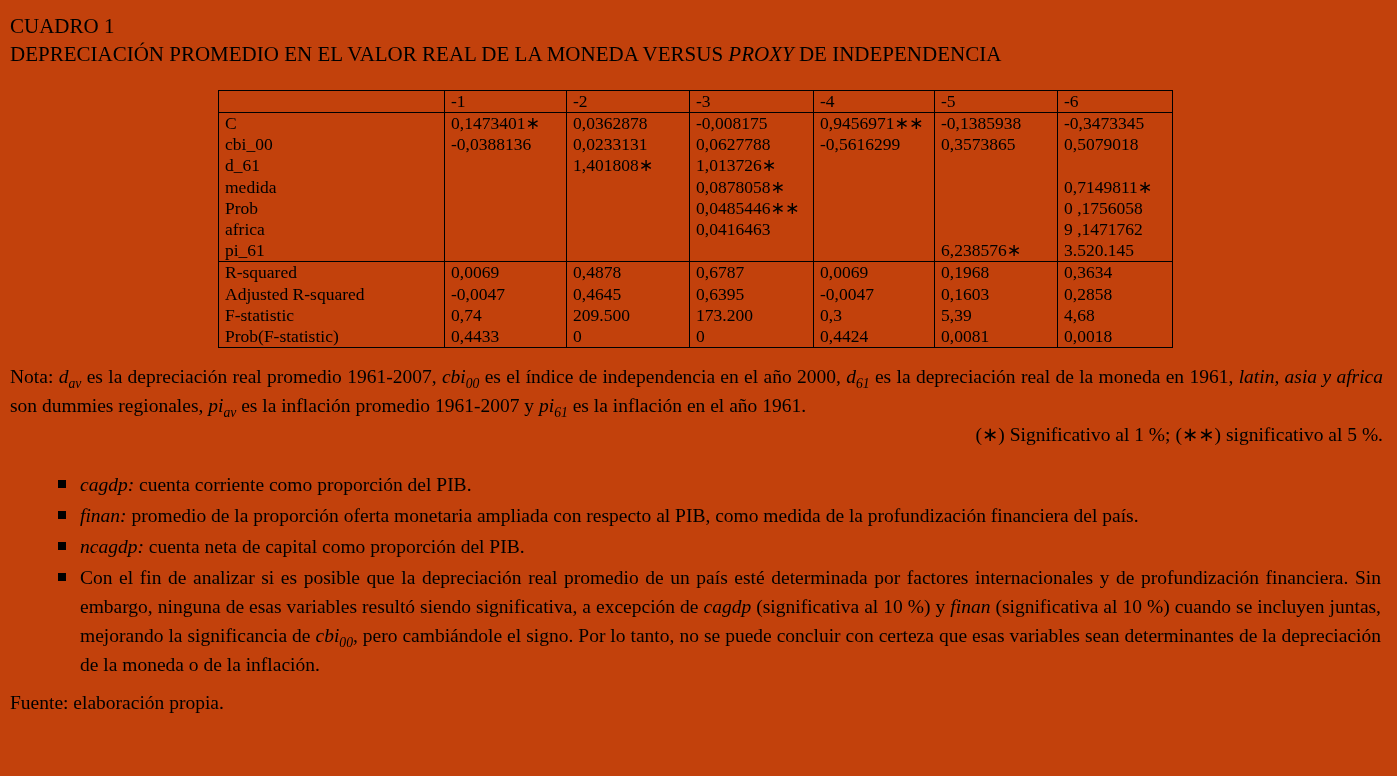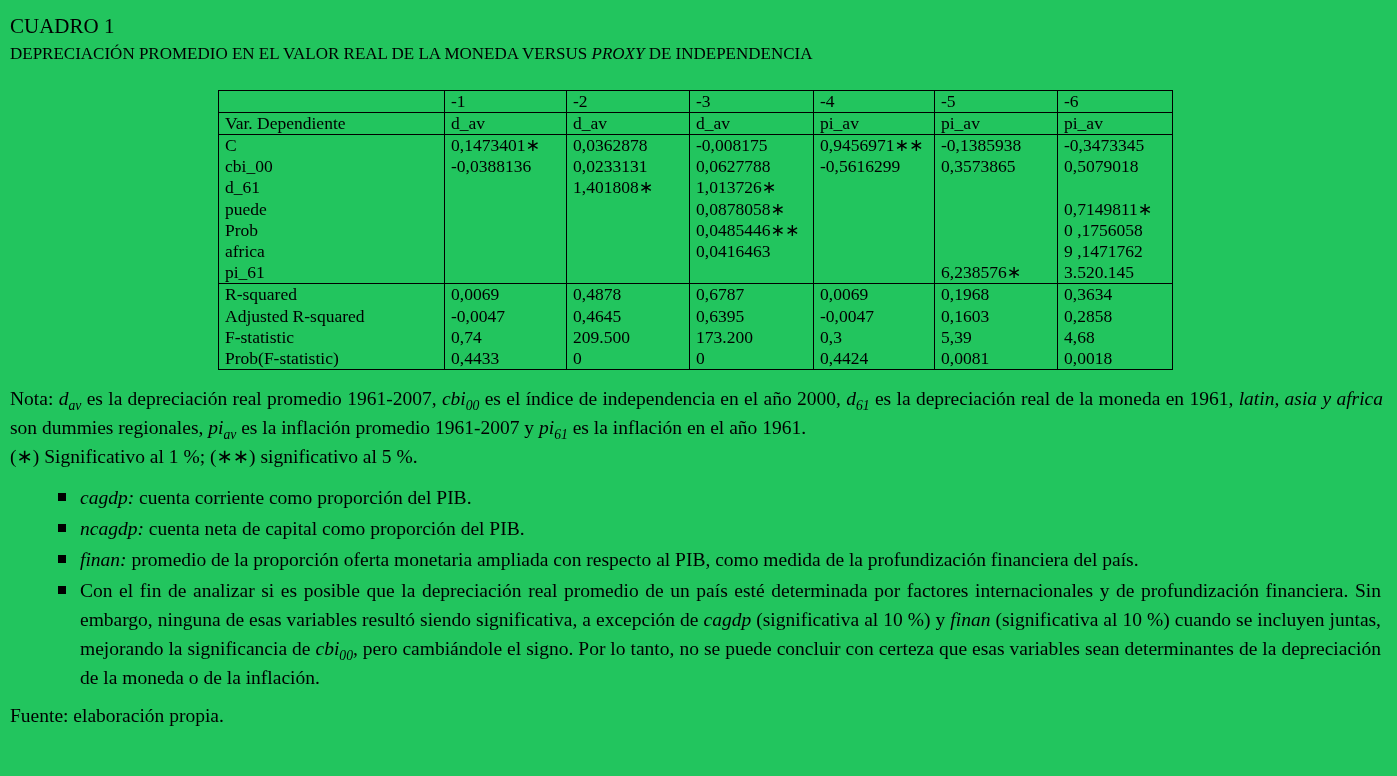--- a/index.html
+++ b/index.html
@@ -1,52 +1,52 @@
 <!DOCTYPE html>
 <html><head>
 <meta charset="utf-8">
 <style>
   html,body{margin:0;padding:0;background:#fff;}
   .page{
     position:relative;
     width:1397px;height:776px;
     box-sizing:border-box;
-    background:#22c55e;
+    background:#c2410c;
     color:#000000;
     font-family:"Liberation Serif", serif;
     padding:12px 14px 0 10px;
     overflow:hidden;
   }
   .it{font-style:italic;}
   sub{font-size:70%;line-height:0;}
   
   .kicker{font-size:21px;line-height:28px;}
-  .doc-title{font-size:17px;line-height:28px;}
+  .doc-title{font-size:21px;line-height:28px;}
   
   table.results{
     border-collapse:collapse;
     table-layout:fixed;
     width:954px;
     margin:22px 0 0 208px;
     font-size:17.5px;
   }
   table.results td{
     border:1px solid #000;
     padding:0 6px;
     vertical-align:top;
     overflow:hidden;
     white-space:nowrap;
   }
   tr.single-row td{height:21px;line-height:21px;}
   .blk-line{height:21.2px;line-height:21.2px;white-space:nowrap;}
   
   .notes{margin-top:14px;font-size:19.5px;line-height:29px;}
   .para{text-align:justify;}
-  .line{text-align:left;}
-  .bullets{margin-top:12px;font-family:Liberation Serif, serif;}
+  .line{text-align:right;}
+  .bullets{margin-top:21px;font-family:Liberation Serif, serif;}
   .bullet{display:flex;margin-bottom:2px;}
   .sq{width:8px;height:8px;background:#000;margin:10px 14px 0 48px;flex:none;}
   .btext{flex:1;text-align:justify;padding-right:2px;}
   .fuente{margin-top:10px;font-size:19.5px;line-height:28px;}
 </style>
 </head>
 <body>
 
 <div class="page">
 
@@ -66,35 +66,26 @@
     <tbody id="t-body">
         <tr class="single-row">
           <td>&nbsp;</td>
           <td>-1</td>
           <td>-2</td>
           <td>-3</td>
           <td>-4</td>
           <td>-5</td>
           <td>-6</td>
         </tr>
-        <tr class="single-row">
-          <td>Var. Dependiente</td>
-          <td>d_av</td>
-          <td>d_av</td>
-          <td>d_av</td>
-          <td>pi_av</td>
-          <td>pi_av</td>
-          <td>pi_av</td>
-        </tr>
         <tr>
           <td>
             <div class="blk-line">C</div>
             <div class="blk-line">cbi_00</div>
             <div class="blk-line">d_61</div>
-            <div class="blk-line">puede</div>
+            <div class="blk-line">medida</div>
             <div class="blk-line">Prob</div>
             <div class="blk-line">africa</div>
             <div class="blk-line">pi_61</div>
           </td>
           <td>
             <div class="blk-line">0,1473401∗</div>
             <div class="blk-line">-0,0388136</div>
             <div class="blk-line">&nbsp;</div>
             <div class="blk-line">&nbsp;</div>
             <div class="blk-line">&nbsp;</div>
@@ -198,25 +189,25 @@
     <div class="para"><span>Nota: </span><span class="it">d</span><sub class="it">av</sub><span> es la depreciación real promedio 1961-2007, </span><span class="it">cbi</span><sub class="it">00</sub><span> es el índice de independencia en el año 2000, </span><span class="it">d</span><sub class="it">61</sub><span> es la depreciación real de la moneda en 1961, </span><span class="it">latin, asia y africa</span><span> son dummies regionales, </span><span class="it">pi</span><sub class="it">av</sub><span> es la inflación promedio 1961-2007 y </span><span class="it">pi</span><sub class="it">61</sub><span> es la inflación en el año 1961.</span></div>
     <div class="line">(∗) Significativo al 1 %; (∗∗) significativo al 5 %.</div>
 
     <div class="bullets" id="bullets">
         <div class="bullet">
           <span class="sq"></span>
           <span class="btext"><span class="it">cagdp:</span><span> cuenta corriente como proporción del PIB.</span></span>
         </div>
         <div class="bullet">
           <span class="sq"></span>
+          <span class="btext"><span class="it">finan:</span><span> promedio de la proporción oferta monetaria ampliada con respecto al PIB, como medida de la profundización financiera del país.</span></span>
+        </div>
+        <div class="bullet">
+          <span class="sq"></span>
           <span class="btext"><span class="it">ncagdp:</span><span> cuenta neta de capital como proporción del PIB.</span></span>
-        </div>
-        <div class="bullet">
-          <span class="sq"></span>
-          <span class="btext"><span class="it">finan:</span><span> promedio de la proporción oferta monetaria ampliada con respecto al PIB, como medida de la profundización financiera del país.</span></span>
         </div>
         <div class="bullet">
           <span class="sq"></span>
           <span class="btext"><span>Con el fin de analizar si es posible que la depreciación real promedio de un país esté determinada por factores internacionales y de profundización financiera. Sin embargo, ninguna de esas variables resultó siendo significativa, a excepción de </span><span class="it">cagdp</span><span> (significativa al 10 %) y </span><span class="it">finan</span><span> (significativa al 10 %) cuando se incluyen juntas, mejorando la significancia de </span><span class="it">cbi</span><sub class="it">00</sub><span>, pero cambiándole el signo. Por lo tanto, no se puede concluir con certeza que esas variables sean determinantes de la depreciación de la moneda o de la inflación.</span></span>
         </div>
       </div>
 
     <div class="fuente">Fuente: elaboración propia.</div>
   </div>
 

